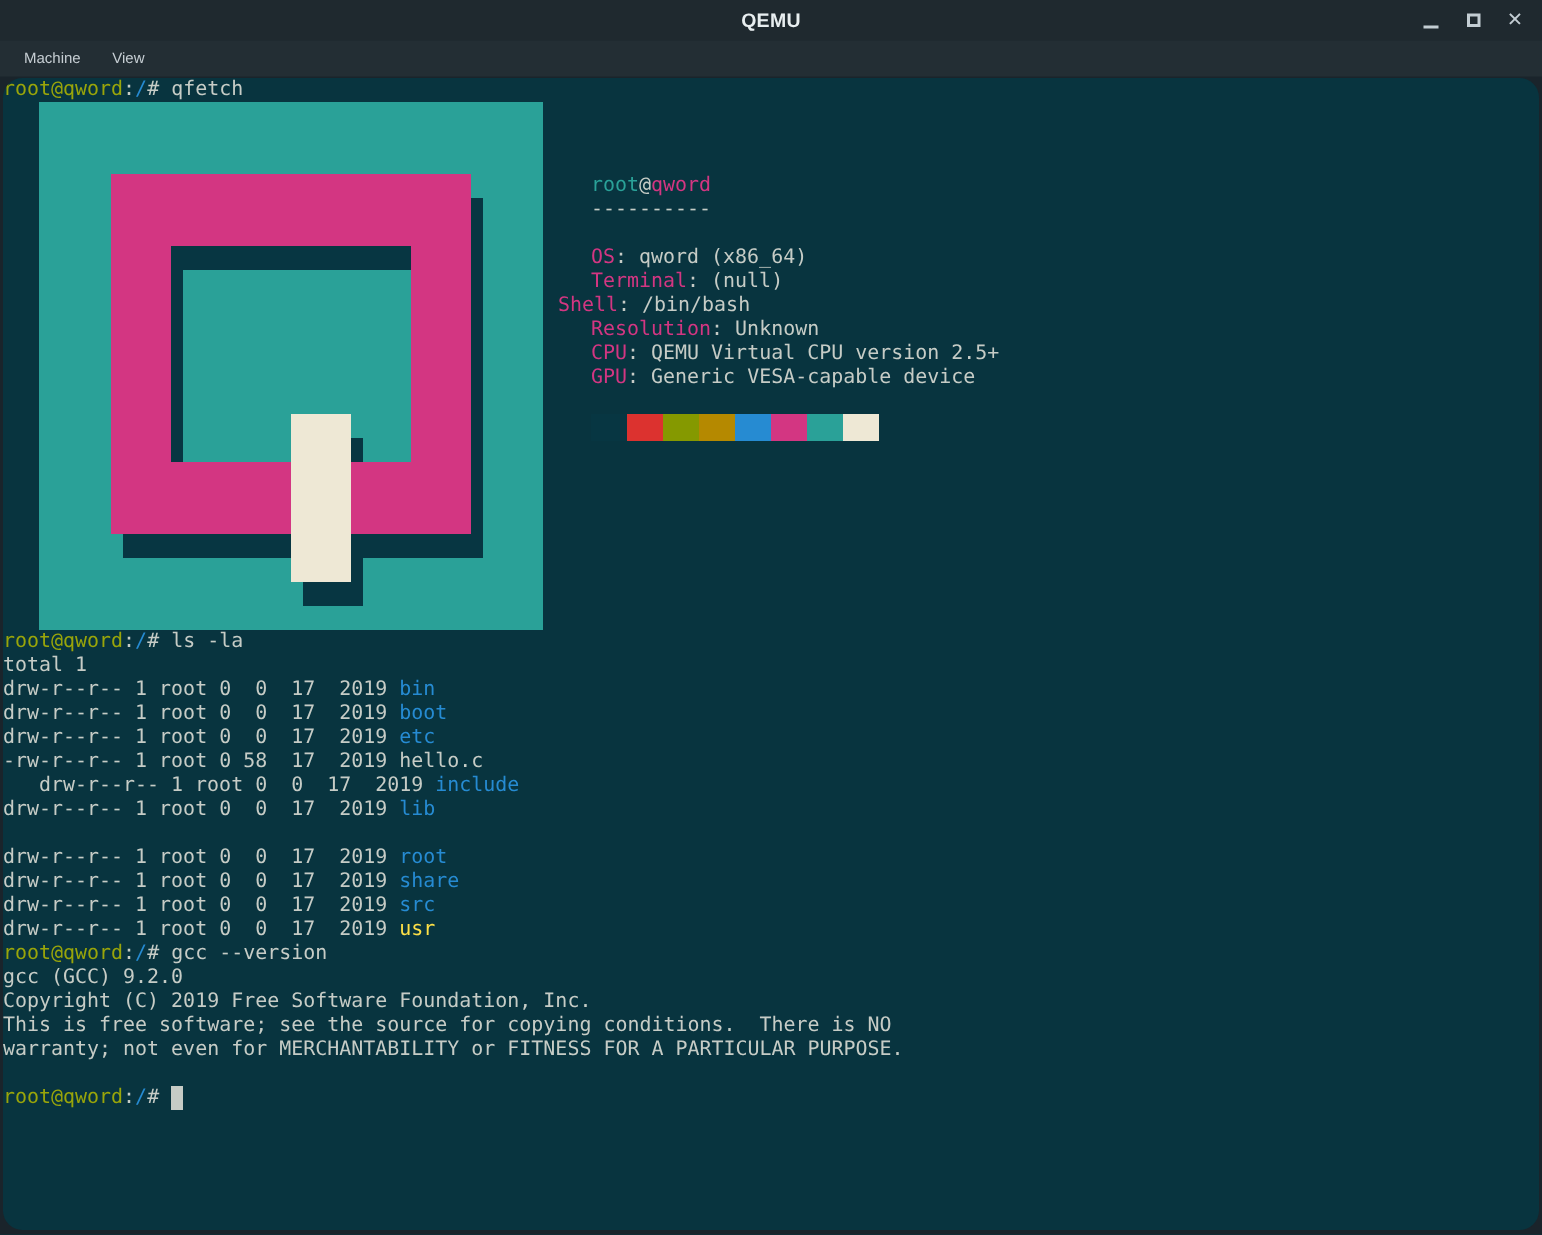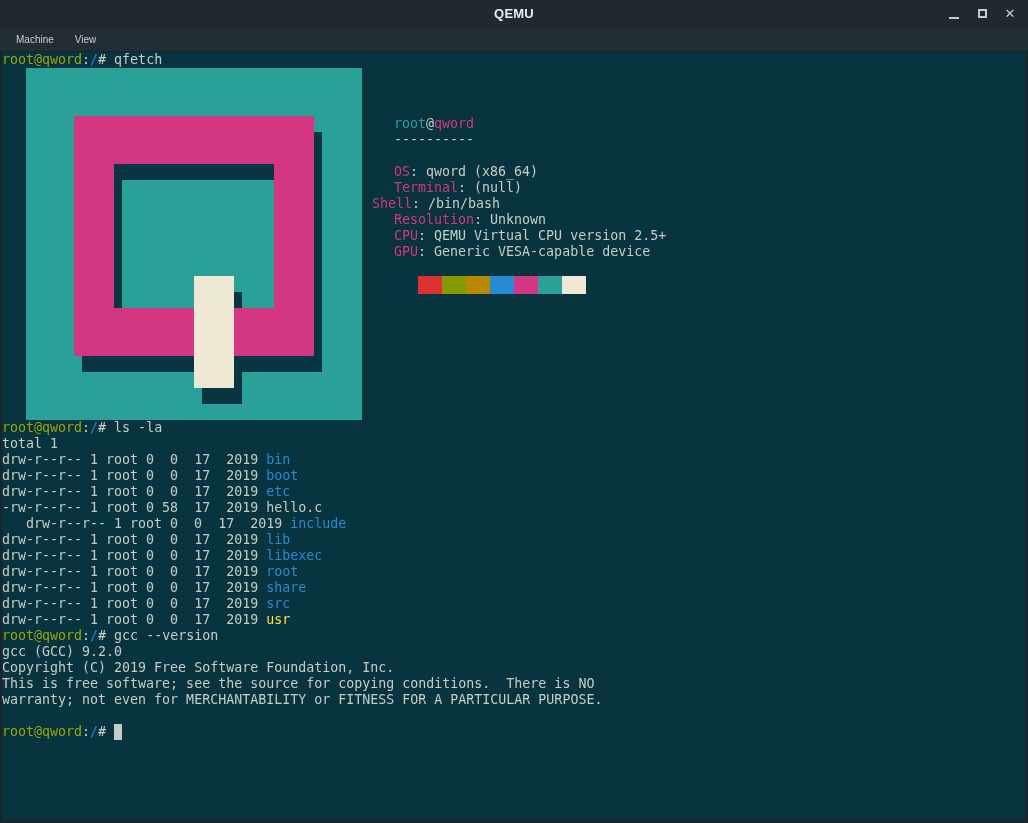--- a/index.html
+++ b/index.html
@@ -53,21 +53,21 @@
         <span class="ico-close">✕</span>
       </button>
   </div>
 </div>
 
 <div class="menubar">
   <span class="menu-item">Machine</span>
   <span class="menu-item">View</span>
 </div>
 
-<div class="term-screen" style="background: rgb(8, 52, 63); color: rgb(198, 204, 198);">
+<div class="term-screen" style="background: rgb(8, 52, 63); color: rgb(198, 204, 198); border-radius: 13px;">
     <div class="logo-rect" style="left: 24px; top: 16px; width: 336px; height: 352px; background: rgb(42, 161, 152);"></div>
     <div class="logo-rect" style="left: 80px; top: 80px; width: 240px; height: 240px; background: rgb(7, 54, 66);"></div>
     <div class="logo-rect" style="left: 72px; top: 64px; width: 240px; height: 240px; background: rgb(211, 54, 130);"></div>
     <div class="logo-rect" style="left: 112px; top: 112px; width: 160px; height: 144px; background: rgb(7, 54, 66);"></div>
     <div class="logo-rect" style="left: 120px; top: 128px; width: 152px; height: 128px; background: rgb(42, 161, 152);"></div>
     <div class="logo-rect" style="left: 232px; top: 240px; width: 8px; height: 16px; background: rgb(7, 54, 66);"></div>
     <div class="logo-rect" style="left: 200px; top: 320px; width: 40px; height: 32px; background: rgb(7, 54, 66);"></div>
     <div class="logo-rect" style="left: 192px; top: 224px; width: 40px; height: 112px; background: rgb(238, 232, 213);"></div>
     <div class="term-line" style="left: 0px; top: 0px;"><span style="color: rgb(153, 165, 10);">root@qword</span><span style="color: rgb(198, 204, 198);">:</span><span style="color: rgb(38, 139, 210);">/</span><span style="color: rgb(198, 204, 198);"># qfetch</span></div>
     <div class="term-line" style="left: 392px; top: 64px;"><span style="color: rgb(42, 161, 152);">root</span><span style="color: rgb(198, 204, 198);">@</span><span style="color: rgb(211, 54, 130);">qword</span></div>
@@ -79,21 +79,20 @@
     <div class="term-line" style="left: 392px; top: 176px;"><span style="color: rgb(211, 54, 130);">CPU</span><span style="color: rgb(198, 204, 198);">: QEMU Virtual CPU version 2.5+</span></div>
     <div class="term-line" style="left: 392px; top: 192px;"><span style="color: rgb(211, 54, 130);">GPU</span><span style="color: rgb(198, 204, 198);">: Generic VESA-capable device</span></div>
     <div class="term-line" style="left: 0px; top: 368px;"><span style="color: rgb(153, 165, 10);">root@qword</span><span style="color: rgb(198, 204, 198);">:</span><span style="color: rgb(38, 139, 210);">/</span><span style="color: rgb(198, 204, 198);"># ls -la</span></div>
     <div class="term-line" style="left: 0px; top: 384px;"><span style="color: rgb(198, 204, 198);">total 1</span></div>
     <div class="term-line" style="left: 0px; top: 400px;"><span style="color: rgb(198, 204, 198);">drw-r--r-- 1 root 0  0  17  2019 </span><span style="color: rgb(38, 139, 210);">bin</span></div>
     <div class="term-line" style="left: 0px; top: 416px;"><span style="color: rgb(198, 204, 198);">drw-r--r-- 1 root 0  0  17  2019 </span><span style="color: rgb(38, 139, 210);">boot</span></div>
     <div class="term-line" style="left: 0px; top: 432px;"><span style="color: rgb(198, 204, 198);">drw-r--r-- 1 root 0  0  17  2019 </span><span style="color: rgb(38, 139, 210);">etc</span></div>
     <div class="term-line" style="left: 0px; top: 448px;"><span style="color: rgb(198, 204, 198);">-rw-r--r-- 1 root 0 58  17  2019 hello.c</span></div>
     <div class="term-line" style="left: 0px; top: 464px; padding-left: 24px;"><span style="color: rgb(198, 204, 198);">drw-r--r-- 1 root 0  0  17  2019 </span><span style="color: rgb(38, 139, 210);">include</span></div>
     <div class="term-line" style="left: 0px; top: 480px;"><span style="color: rgb(198, 204, 198);">drw-r--r-- 1 root 0  0  17  2019 </span><span style="color: rgb(38, 139, 210);">lib</span></div>
-    <div class="term-line" style="left: 0px; top: 496px;"><span style="color: rgb(198, 204, 198);">drw-r--r-- 1 root 0  0  17  2019 </span><span style="color: rgb(38, 139, 210);">libexec</span></div>
     <div class="term-line" style="left: 0px; top: 512px;"><span style="color: rgb(198, 204, 198);">drw-r--r-- 1 root 0  0  17  2019 </span><span style="color: rgb(38, 139, 210);">root</span></div>
     <div class="term-line" style="left: 0px; top: 528px;"><span style="color: rgb(198, 204, 198);">drw-r--r-- 1 root 0  0  17  2019 </span><span style="color: rgb(38, 139, 210);">share</span></div>
     <div class="term-line" style="left: 0px; top: 544px;"><span style="color: rgb(198, 204, 198);">drw-r--r-- 1 root 0  0  17  2019 </span><span style="color: rgb(38, 139, 210);">src</span></div>
     <div class="term-line" style="left: 0px; top: 560px;"><span style="color: rgb(198, 204, 198);">drw-r--r-- 1 root 0  0  17  2019 </span><span style="color: #fde047;">usr</span></div>
     <div class="term-line" style="left: 0px; top: 576px;"><span style="color: rgb(153, 165, 10);">root@qword</span><span style="color: rgb(198, 204, 198);">:</span><span style="color: rgb(38, 139, 210);">/</span><span style="color: rgb(198, 204, 198);"># gcc --version</span></div>
     <div class="term-line" style="left: 0px; top: 592px;"><span style="color: rgb(198, 204, 198);">gcc (GCC) 9.2.0</span></div>
     <div class="term-line" style="left: 0px; top: 608px;"><span style="color: rgb(198, 204, 198);">Copyright (C) 2019 Free Software Foundation, Inc.</span></div>
     <div class="term-line" style="left: 0px; top: 624px;"><span style="color: rgb(198, 204, 198);">This is free software; see the source for copying conditions.  There is NO</span></div>
     <div class="term-line" style="left: 0px; top: 640px;"><span style="color: rgb(198, 204, 198);">warranty; not even for MERCHANTABILITY or FITNESS FOR A PARTICULAR PURPOSE.</span></div>
     <div class="term-line" style="left: 0px; top: 672px;"><span style="color: rgb(153, 165, 10);">root@qword</span><span style="color: rgb(198, 204, 198);">:</span><span style="color: rgb(38, 139, 210);">/</span><span style="color: rgb(198, 204, 198);"># </span></div>

